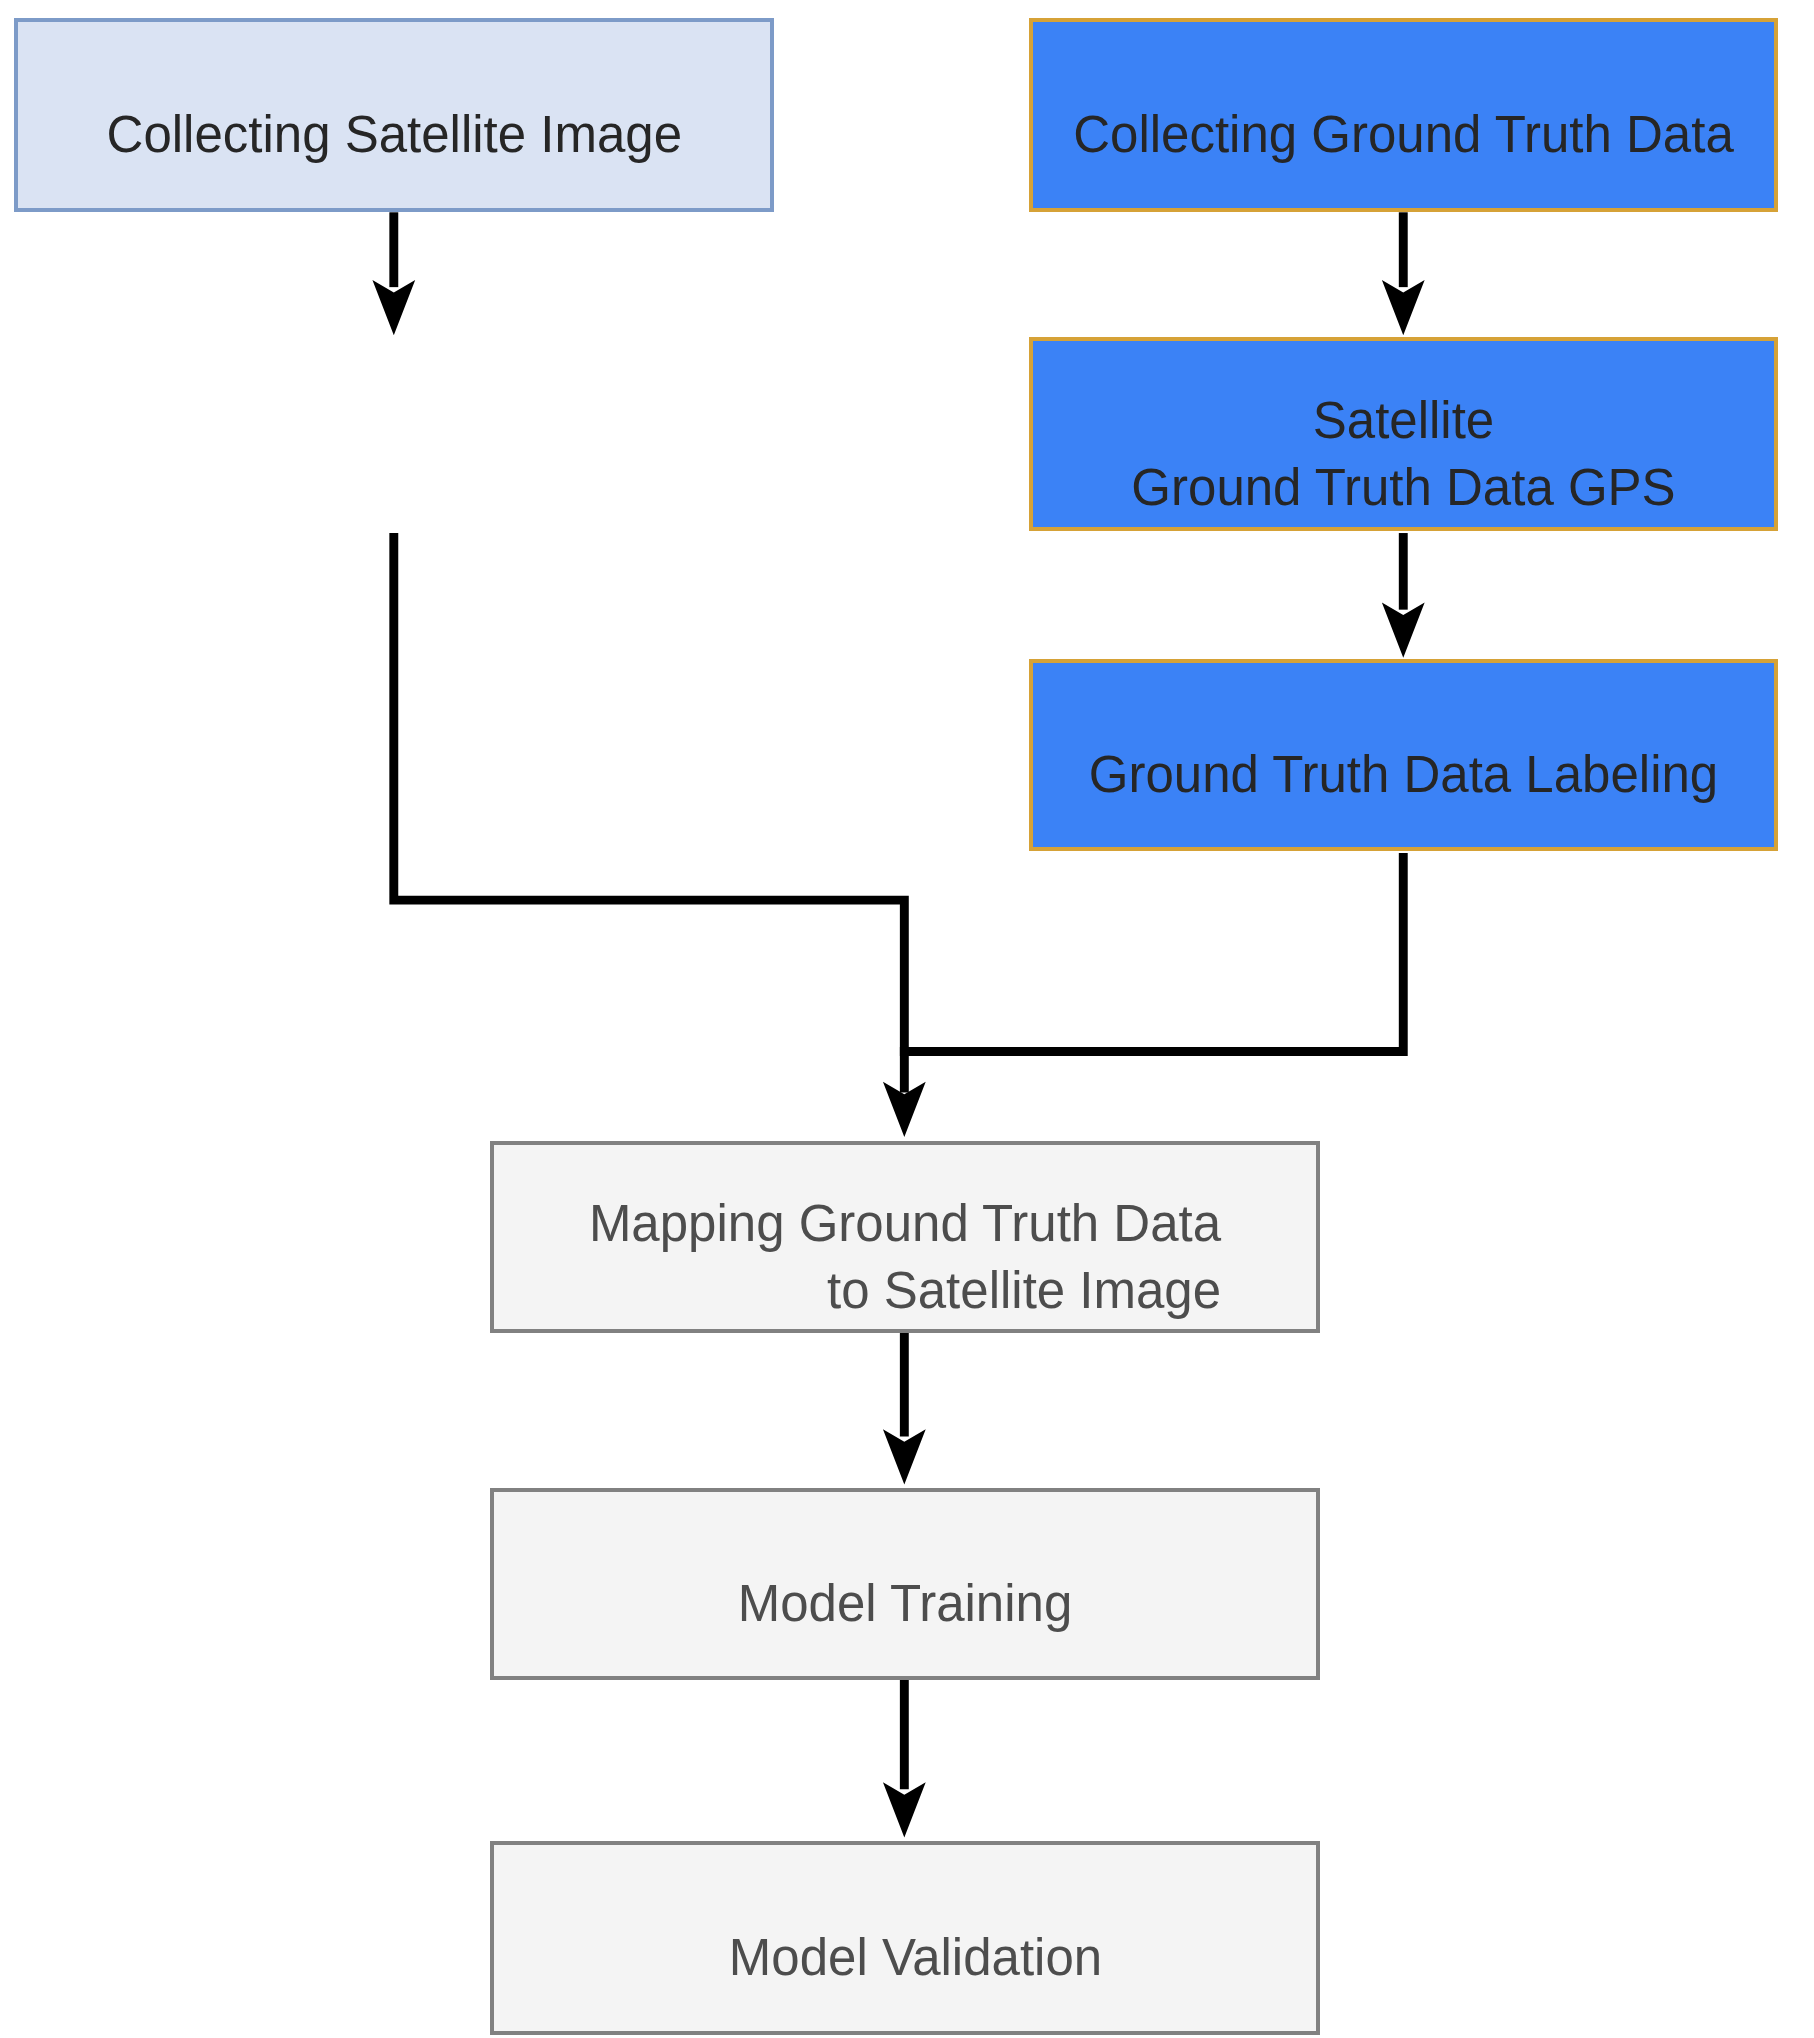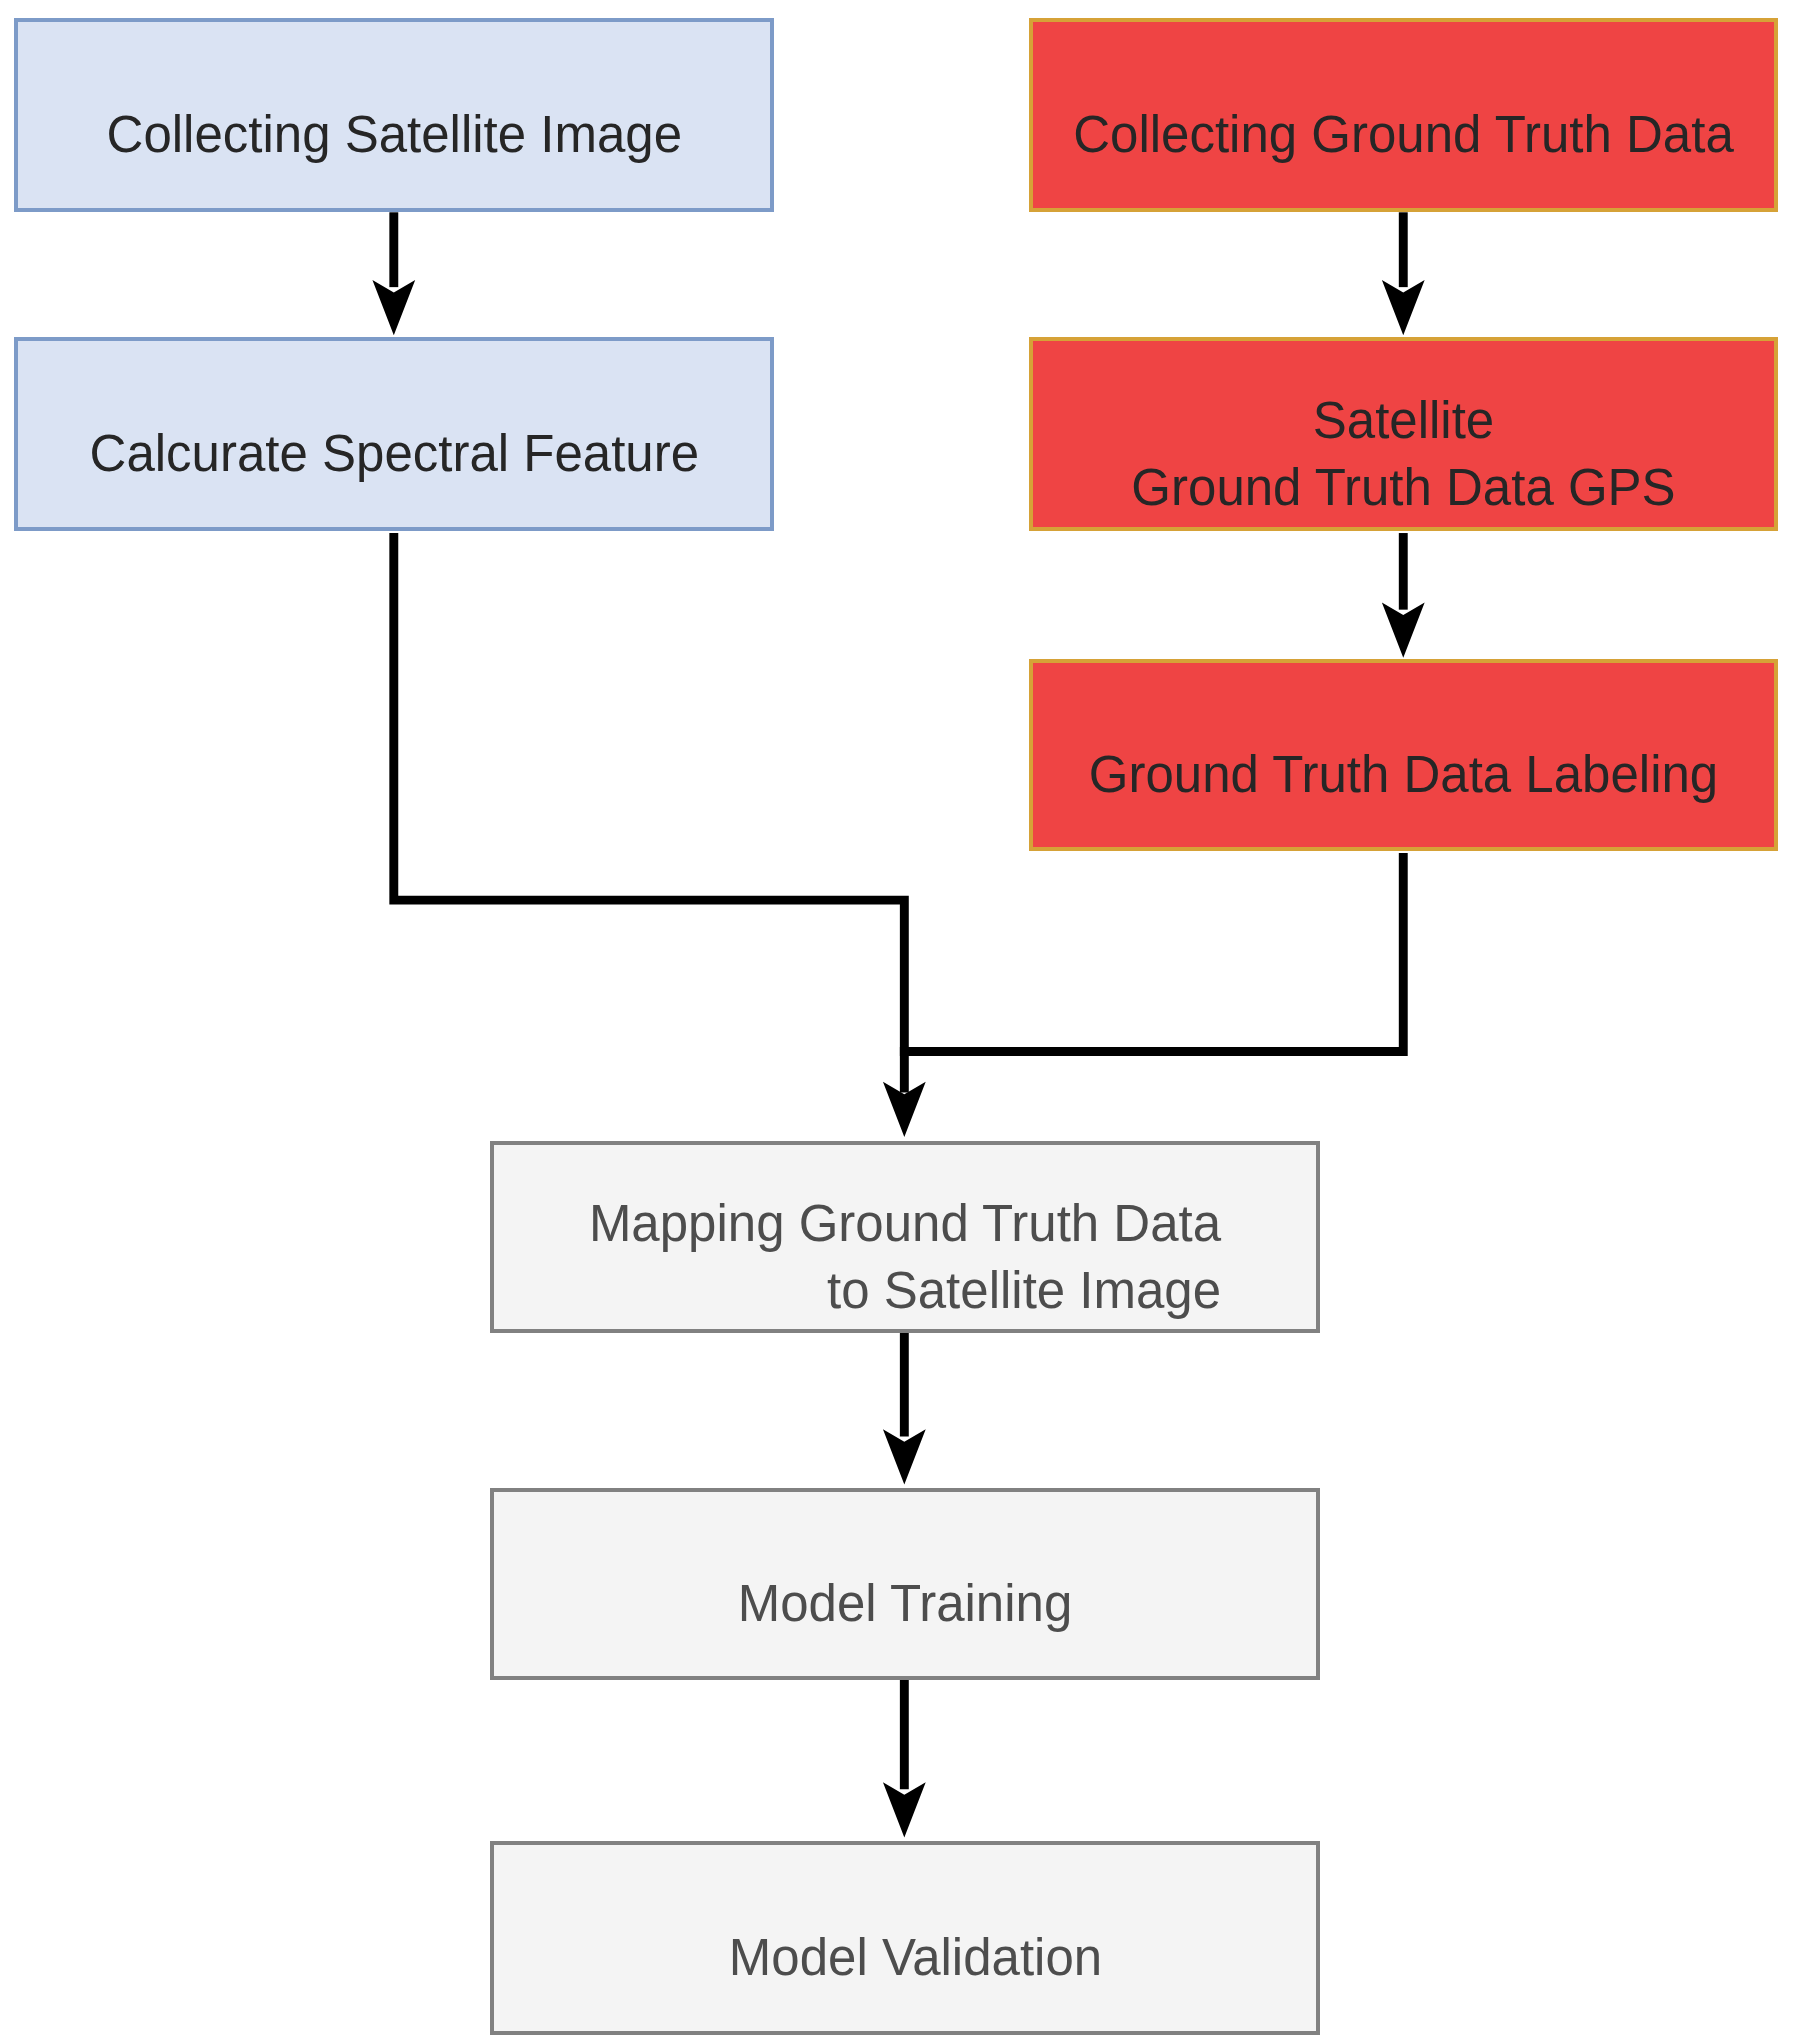--- a/index.html
+++ b/index.html
@@ -38,21 +38,21 @@
     white-space: pre-line;
     padding: 0 18px;
     margin-top: 40px;
   }
   .node.blue {
     background: #dae3f3;
     border: 4.5px solid #7d9bc8;
     color: #262626;
   }
   .node.orange {
-    background: #ef4444;
+    background: #3b82f6;
     border: 4.5px solid #d6a237;
     color: #262626;
   }
   .node.gray {
     background: #f4f4f4;
     border: 4.5px solid #818181;
     color: #4d4d4d;
     text-align: right;
   }
   .conn-line {
@@ -104,23 +104,20 @@
     <g>
       <path class="conn-line" d="M1015,1885 L1015,2008"></path>
       <polygon class="conn-head" points="1015,2062 991,2000 1015,2014 1039,2000"></polygon>
     </g>
   </svg>
 
   <div class="node blue" style="left:14.3px; top:18px; width:760px; height:194px;">
     <span class="label">Collecting Satellite Image</span>
   </div>
 
-  <div class="node blue" style="left:14.3px; top:337px; width:760px; height:194px;">
-    <span class="label">Calcurate Spectral Feature</span>
-  </div>
 
   <div class="node orange" style="left:1029px; top:18px; width:749px; height:194px;">
     <span class="label">Collecting Ground Truth Data</span>
   </div>
 
   <div class="node orange" style="left:1029px; top:337px; width:749px; height:194px;">
     <span class="label">Satellite
 Ground Truth Data GPS</span>
   </div>
 

